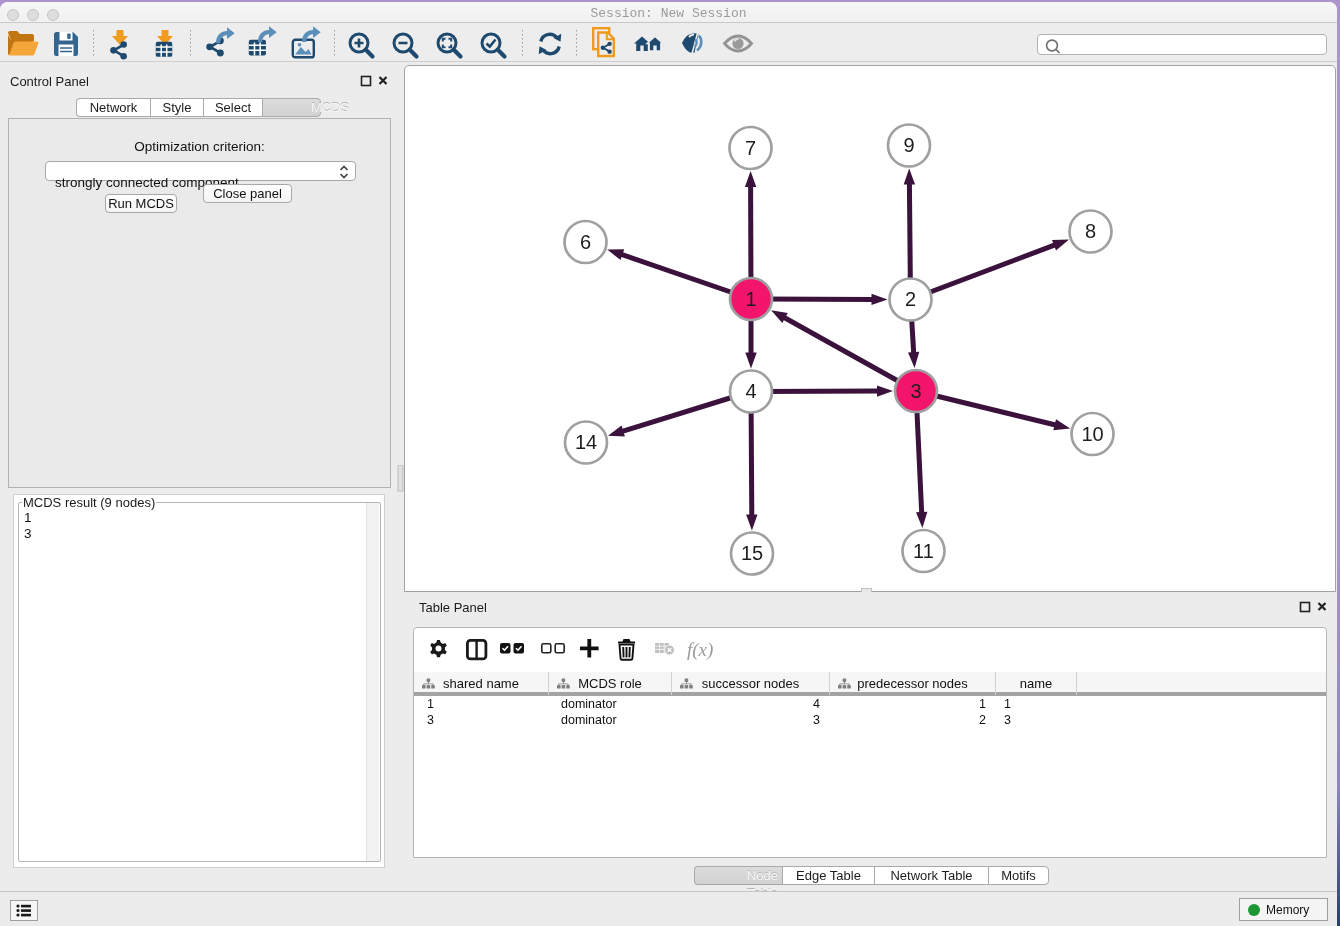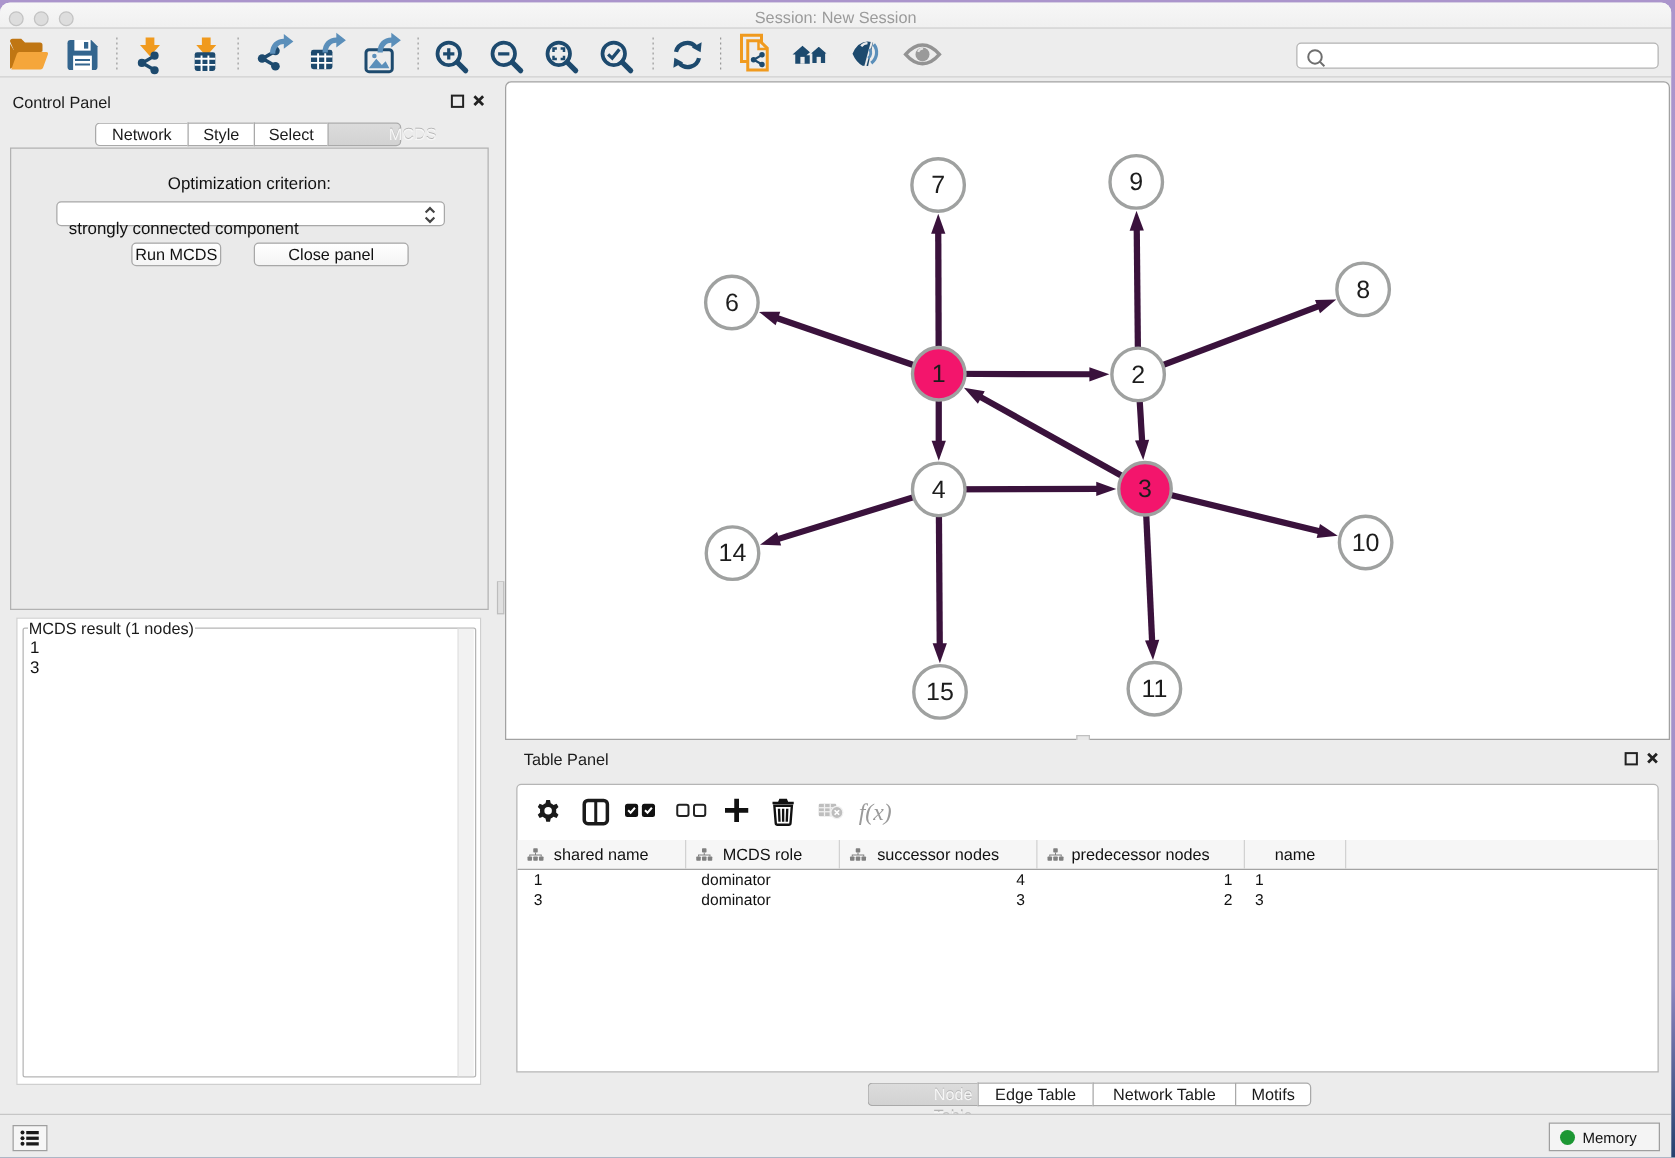--- a/index.html
+++ b/index.html
@@ -1,39 +1,39 @@
 <!DOCTYPE html>
 <html><head><meta charset="utf-8"><style>
 * { margin:0; padding:0; box-sizing:border-box; }
 html,body { width:1340px; height:926px; overflow:hidden; }
 body { font-family:"Liberation Sans",sans-serif; background:linear-gradient(180deg,#ab95cc 0%,#a893cb 60%,#8d86c0 85%,#25416e 100%); position:relative; }
 .abs { position:absolute; }
 #win { position:absolute; left:0; top:2px; width:1337px; height:924px; background:#ececec; border-radius:8px 8px 0 0; overflow:hidden; }
 #titlebar { position:absolute; left:0; top:0; width:100%; height:21px; background:linear-gradient(#f7f7f7,#f0f0f0); border-bottom:1px solid #c9c9c9; }
 .tl { position:absolute; top:7px; width:12px; height:12px; border-radius:50%; background:#dddddd; border:1px solid #c3c3c3; }
-#title { position:absolute; top:3.5px; left:0; width:100%; text-align:center; font-size:13px; color:#9b9b9b; }
+#title { position:absolute; top:3.5px; left:0; width:100%; text-align:center; font-size:13px; color:#9b9b9b;font-family:Liberation Mono, monospace; }
 #toolbar { position:absolute; left:0; top:21px; width:100%; height:39px; background:#ededed; border-bottom:1px solid #cfcfcf; }
 #searchbox { position:absolute; left:1037px; top:11px; width:290px; height:21px; background:#fff; border:1px solid #b3b3b3; border-radius:4px; }
 #ctrlpanel { position:absolute; left:0; top:61px; width:404px; height:828px; background:#ececec;text-decoration:underline; }
 .paneltitle { font-size:13px; color:#1b1b1b; }
 .tab { position:absolute; top:0; height:19px; background:#fff; border:1px solid #a9a9a9; border-right:none; font-size:13px; color:#1b1b1b; text-align:center; line-height:18px; }
 .tabsel { background:linear-gradient(#dcdcdc,#d2d2d2); color:#f6f6f6; text-shadow:0 -1px 0 #b5b5b5;padding-left:48px; }
 #cp-tabs { position:absolute; left:76px; top:35px; width:245px; height:19px; }
 #cp-content { position:absolute; left:8px; top:55px; width:383px; height:370px; border:1px solid #b2b2b2; background:#eaeaea; }
 .btn { position:absolute; background:linear-gradient(#ffffff,#f4f4f4); border:1px solid #a8a8a8; border-radius:4px; font-size:13px; color:#111; text-align:center; }
 #mcdsbox { position:absolute; left:13px; top:431px; width:372px; height:374px; background:#fff; border:1px solid #cfcfcf; }
 fieldset { position:absolute; left:4px; top:0px; width:363px; height:367px; border:1px solid #b5b5b5; border-radius:2px; }
 legend { font-size:13px; color:#1b1b1b; margin-left:3px; padding:0 1px; }
 #netwin { position:absolute; left:404px; top:63px; width:932px; height:527px; border:1px solid #a2a2a2; border-radius:5px 5px 0 0; background:#fff; }
 #nettitle { position:absolute; left:0; top:0; width:100%; height:22px; background:linear-gradient(#f4f4f4,#dadada); border-bottom:1px solid #9f9f9f; border-radius:5px 5px 0 0; }
 .tl2 { position:absolute; top:5px; width:12.5px; height:12.5px; border-radius:50%; }
 #nettitletext { position:absolute; top:4px; left:0; width:100%; text-align:center; font-size:12.5px; color:#1a1a1a; }
 #tablepanel { position:absolute; left:404px; top:590px; width:933px; height:299px; background:#ececec; }
 #tpbox { position:absolute; left:9px; top:35px; width:914px; height:231px; background:#fff; border:1px solid #b5b5b5; border-radius:4px 4px 0 0; }
-#tphead { position:absolute; left:0; top:44px; width:100%; height:24px; background:#f6f6f6; border-bottom:1px solid #a3a3a3; }
+#tphead { position:absolute; left:0; top:44px; width:100%; height:24px; background:#f6f6f6; border-bottom:4px solid #a3a3a3; }
 .th { position:absolute; top:0; height:23px; border-right:1px solid #d2d2d2; font-size:13px; color:#111; text-align:center; line-height:24px; }
 .cell { position:absolute; font-size:12.5px; color:#111; height:16px; line-height:16px; }
 #bottombar { position:absolute; left:0; top:889px; width:1337px; height:35px; background:#ececec; border-top:1px solid #c6c6c6; }
 #memboxx { position:absolute; right:9px; top:6px; width:89px; height:23px; background:#f4f4f4; border:1px solid #9f9f9f; font-size:12px; color:#111; }
 </style></head><body>
 <div id="win">
   <div id="titlebar">
     <div class="tl" style="left:7px"></div>
       <div class="tl" style="left:27px"></div>
       <div class="tl" style="left:47px"></div>
@@ -194,25 +194,25 @@
     <div id="cp-content">
       <div class="abs" style="left:0;top:20px;width:100%;text-align:center;font-size:13.5px;color:#111">Optimization criterion:</div>
       <div class="abs" style="left:36px;top:42px;width:311px;height:20px;background:#fff;border:1px solid #a8a8a8;border-radius:4px">
         <svg width="12" height="16" style="position:absolute;right:5px;top:2px">
             <path d="M2.5 6 L6 2.5 L9.5 6" fill="none" stroke="#444" stroke-width="1.7"></path>
             <path d="M2.5 10 L6 13.5 L9.5 10" fill="none" stroke="#444" stroke-width="1.7"></path>
           </svg>
         <div style="font-size:13.5px;color:#111;padding:13px 0 0 9px">strongly connected component</div>
       </div>
       <div class="btn" style="left:96px;top:75px;width:72px;height:19px;line-height:18px">Run MCDS</div>
-      <div class="btn" style="left:194px;top:75px;width:124px;height:19px;line-height:18px">Close panel</div>
+      <div class="btn" style="left:194px;top:65px;width:89px;height:19px;line-height:18px">Close panel</div>
     </div>
     <div id="mcdsbox">
       <fieldset>
-          <legend>MCDS result (1 nodes)</legend>
+          <legend>MCDS result (9 nodes)</legend>
         </fieldset>
       <div class="abs" style="left:10px;top:15px;font-size:13.5px;color:#111;line-height:16px">1<br>3</div>
       <div class="abs" style="left:352px;top:8px;width:13px;height:358px;background:#f2f2f2;border-left:1px solid #e2e2e2"></div>
     </div>
     <svg width="8" height="30" style="position:absolute;left:397px;top:402px">
         <rect x="1" y="0" width="5" height="26" fill="#e0e0e0" stroke="#bdbdbd" stroke-width="1"></rect>
       </svg>
   </div>
 
   <div id="netwin">

